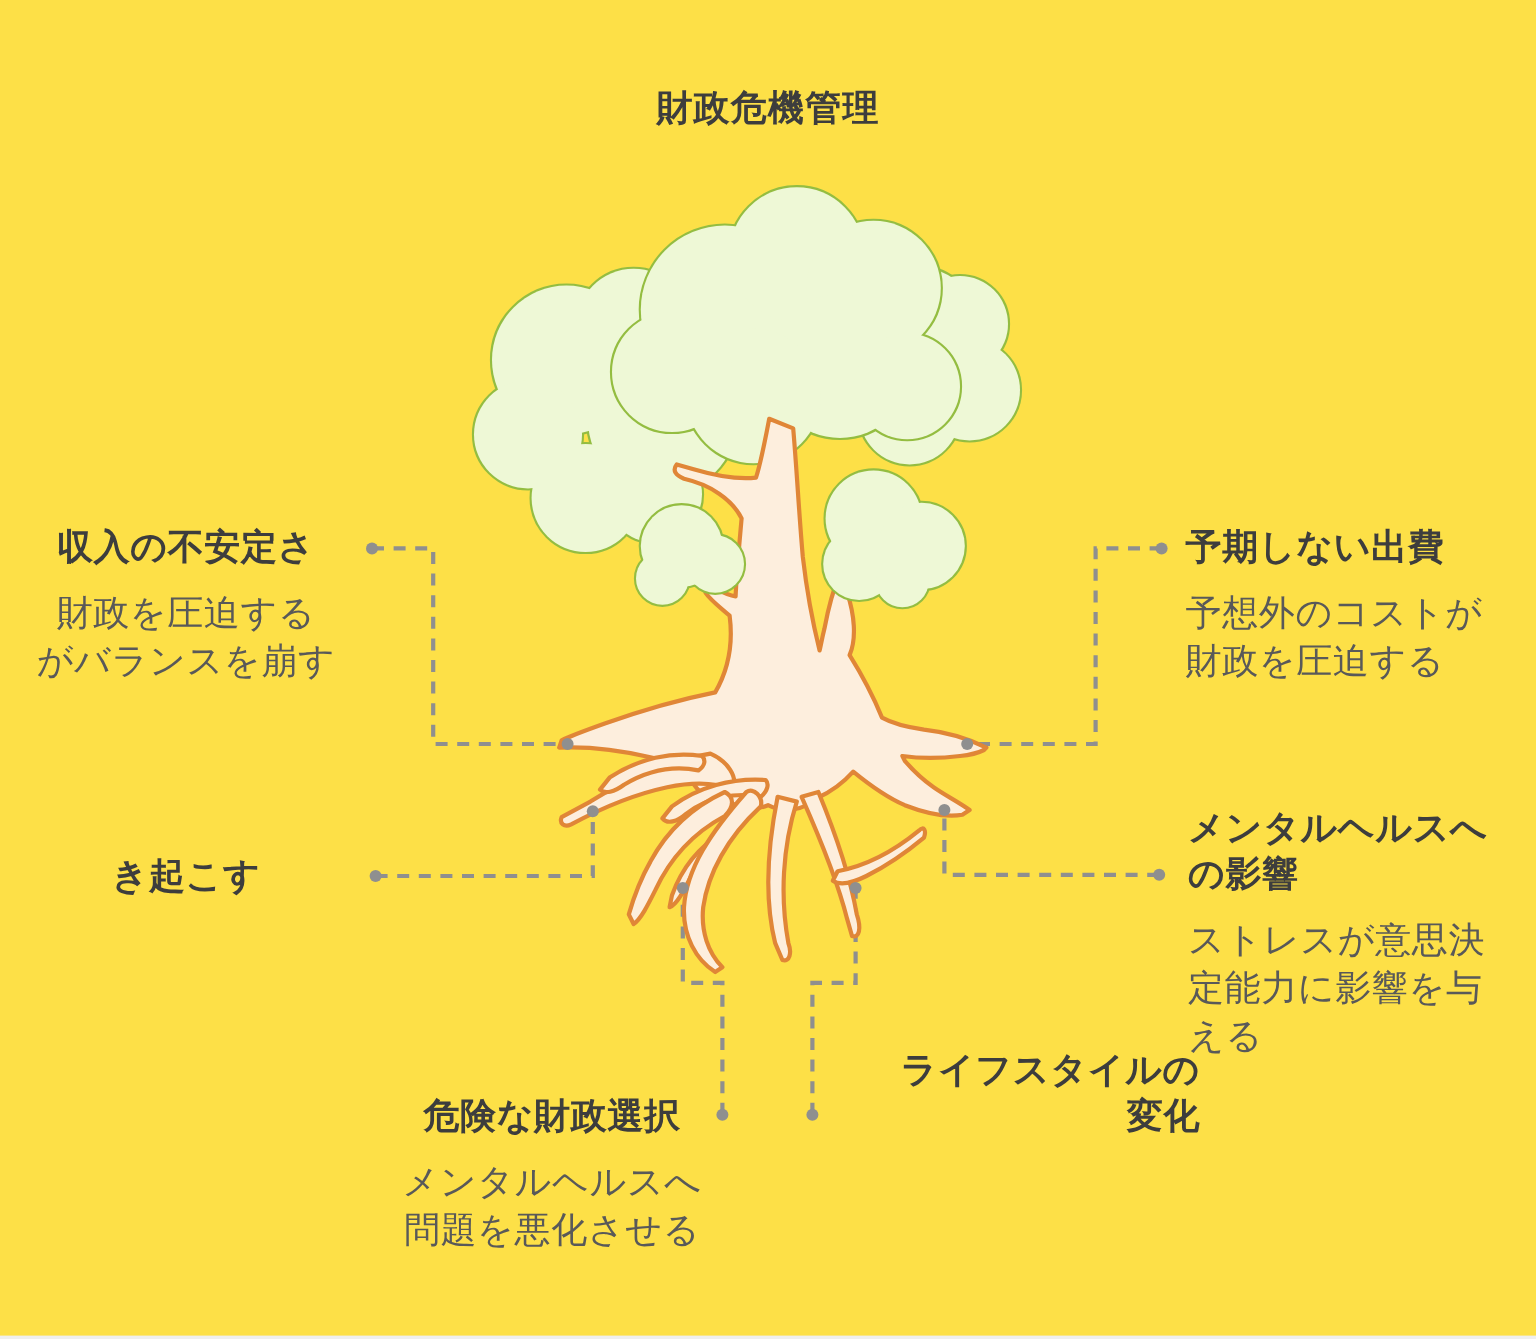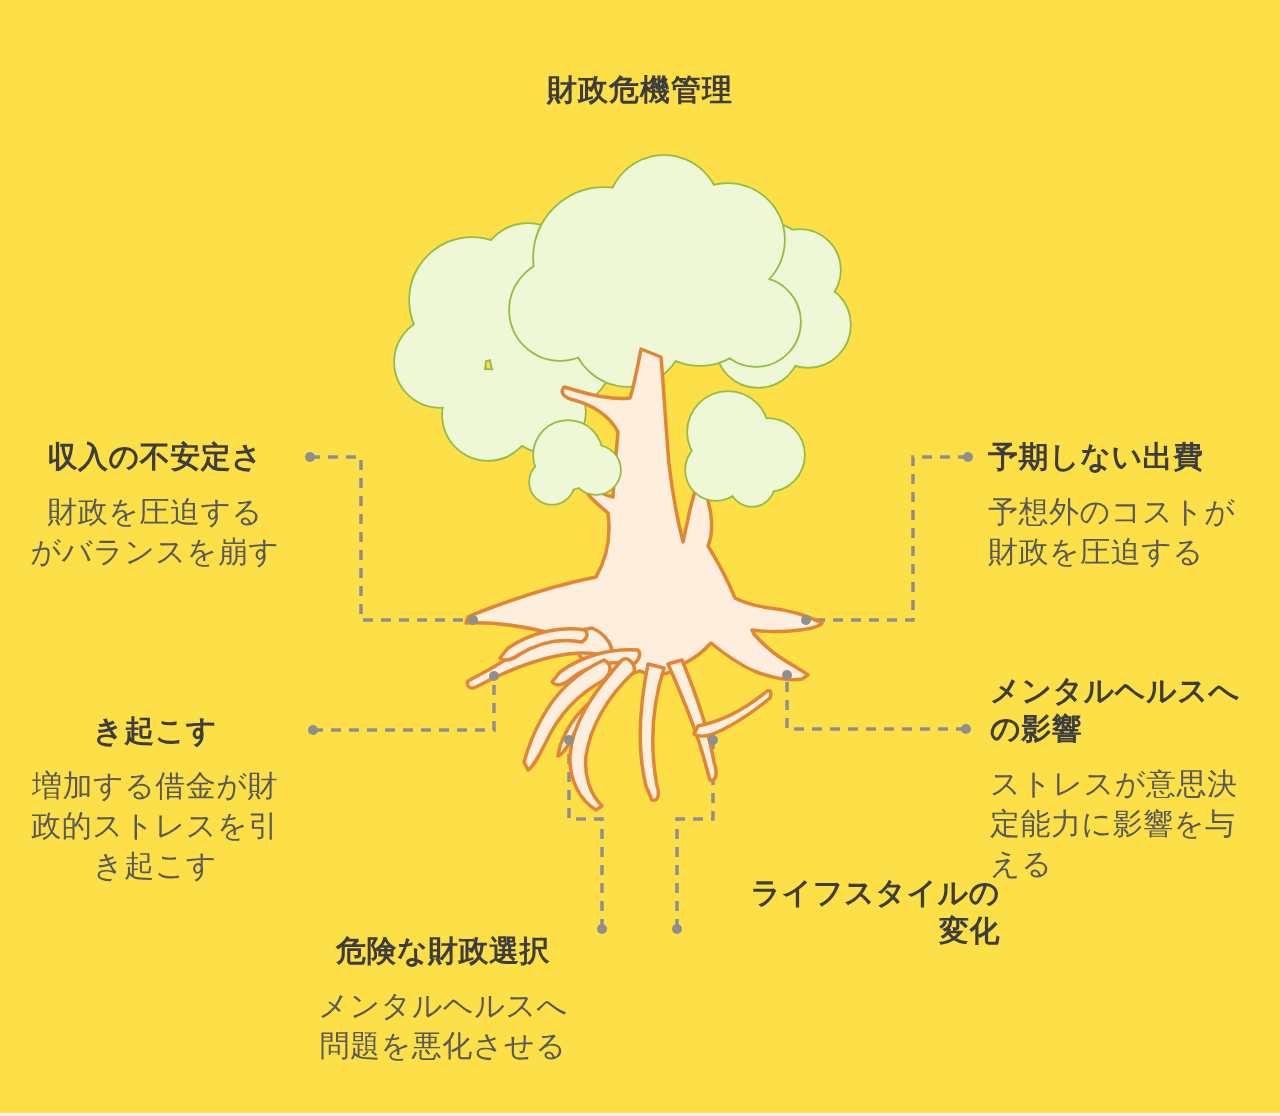--- a/index.html
+++ b/index.html
@@ -13,21 +13,21 @@
     font-size:30px;font-weight:700;color:#3d3d3d;letter-spacing:1px;
   }
   .lbl{position:absolute;font-size:30px;letter-spacing:.5px;}
   .lbl .hd{font-weight:700;color:#3d3d3d;line-height:38px;white-space:pre-line;}
   .lbl .bd{color:#595959;line-height:40px;margin-top:16px;white-space:pre-line;}
   .lbl.r{text-align:center;}
   .lbl-income   {left:15px;  top:438px; width:280px;}
   .lbl-expense  {left:988px; top:438px; width:300px;}
   .lbl-debt     {left:15px;  top:712px; width:280px;}
   .lbl-mental   {left:990px; top:672px; width:300px;}
-  .lbl-risky    {left:303px; top:912px; width:280px;margin-top:20px;}
+  .lbl-risky    {left:320px; top:912px; width:280px;}
   .lbl-lifestyle{left:700px; top:874px; width:300px;text-align:right;}
   .bottom-line{position:absolute;left:0;right:0;bottom:0;height:3px;background:#efefef;}
 
   
   .cs circle{fill:var(--foliage-fill);stroke:var(--foliage-stroke);stroke-width:3.5;}
   .cf circle{fill:var(--foliage-fill);}
   .bark{fill:var(--trunk-fill);stroke:var(--trunk-stroke);stroke-width:3.5;
         stroke-linejoin:round;stroke-linecap:round;}
   .connector{fill:none;stroke:var(--connector);stroke-width:3.5;stroke-dasharray:10 8;}
   .cdot{fill:var(--connector);}
@@ -245,23 +245,20 @@
   </div>
 
   <div class="lbl lbl-expense">
     <div class="hd">予期しない出費</div>
     <div class="bd">予想外のコストが
 財政を圧迫する</div>
   </div>
 
   <div class="lbl r lbl-debt">
     <div class="hd">き起こす</div>
-    <div class="bd">増加する借金が財
-政的ストレスを引
-き起こす</div>
   </div>
 
   <div class="lbl lbl-mental">
     <div class="hd">メンタルヘルスへ
 の影響</div>
     <div class="bd">ストレスが意思決
 定能力に影響を与
 える</div>
   </div>
 

